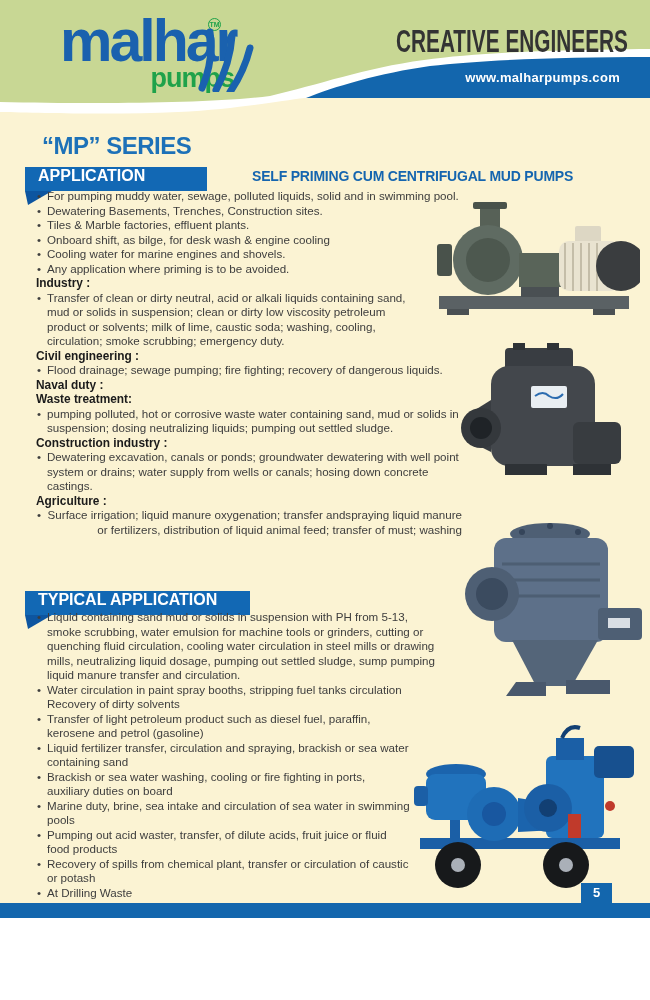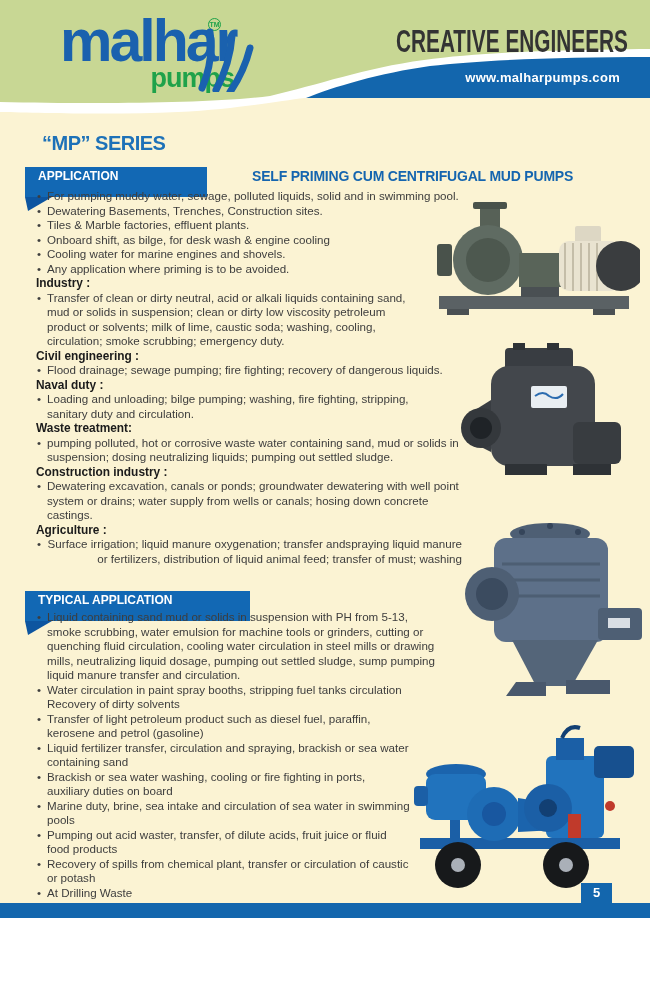--- a/index.html
+++ b/index.html
@@ -16,23 +16,23 @@
   .logo-sub{display:block;text-align:right;font-size:27px;font-weight:bold;color:#1fa24a;letter-spacing:-1px;margin-top:-6px;padding-right:2px;line-height:1;}
   .logo-tm{position:absolute;right:-8px;top:-4px;font-size:7px;font-weight:bold;color:#1fa24a;border:1px solid #1fa24a;border-radius:50%;width:11px;height:11px;line-height:11px;text-align:center;}
   .logo-spray{position:absolute;left:196px;top:26px;}
   .company-name{
     position:absolute;right:22px;top:24px;font-size:26px;font-weight:800;color:#333333;
     white-space:nowrap;transform:scale(0.8,1.18);transform-origin:right top;letter-spacing:0;
   }
   .website{position:absolute;right:30px;top:70px;font-size:13px;font-weight:bold;color:#ffffff;letter-spacing:0.3px;}
 
   
-  .series-title{position:absolute;left:42px;top:132px;font-size:20px;font-weight:bold;color:#1d71b8;letter-spacing:-0.5px;}
-  .ribbon{position:absolute;background:#1268b4;color:#ffffff;font-weight:bold;font-size:12px;
-    height:30px;line-height:18px;padding-left:13px;box-sizing:border-box;}
+  .series-title{position:absolute;left:42px;top:132px;font-size:24px;font-weight:bold;color:#1d71b8;letter-spacing:-0.5px;}
+  .ribbon{position:absolute;background:#1268b4;color:#ffffff;font-weight:bold;font-size:16px;
+    height:24px;line-height:18px;padding-left:13px;box-sizing:border-box;}
   .ribbon .fold{position:absolute;left:0;top:100%;}
   .subtitle{position:absolute;left:252px;top:168px;font-size:14px;font-weight:bold;color:#1565af;letter-spacing:-0.2px;white-space:nowrap;}
 
   
   .copy{position:absolute;font-size:11.6px;line-height:14.5px;color:#3d3d3d;}
   .copy h4{margin:0;font-size:11.9px;line-height:14.5px;font-weight:bold;color:#1b1b1b;}
   .copy ul{margin:0;padding:0;list-style:none;}
   .copy li{position:relative;padding-left:11px;}
   .copy li::before{content:"\2022";position:absolute;left:1px;color:#3d3d3d;}
 
@@ -92,23 +92,20 @@
   </ul>
   <h4>Industry :</h4>
   <ul>
     <li style="max-width:378px;">Transfer of clean or dirty neutral, acid or alkali liquids containing sand, mud or solids in suspension; clean or dirty low viscosity petroleum product or solvents; milk of lime, caustic soda; washing, cooling, circulation; smoke scrubbing; emergency duty.</li>
   </ul>
   <h4>Civil engineering :</h4>
   <ul>
     <li>Flood drainage; sewage pumping; fire fighting; recovery of dangerous liquids.</li>
   </ul>
   <h4>Naval duty :</h4>
-  <ul>
-    <li style="max-width:395px;">Loading and unloading; bilge pumping; washing, fire fighting, stripping, sanitary duty and circulation.</li>
-  </ul>
   <h4>Waste treatment:</h4>
   <ul>
     <li>pumping polluted, hot or corrosive waste water containing sand, mud or solids in suspension; dosing neutralizing liquids; pumping out settled sludge.</li>
   </ul>
   <h4>Construction industry :</h4>
   <ul>
     <li>Dewatering excavation, canals or ponds; groundwater dewatering with well point system or drains; water supply from wells or canals; hosing down concrete castings.</li>
   </ul>
   <h4>Agriculture :</h4>
   <ul>

